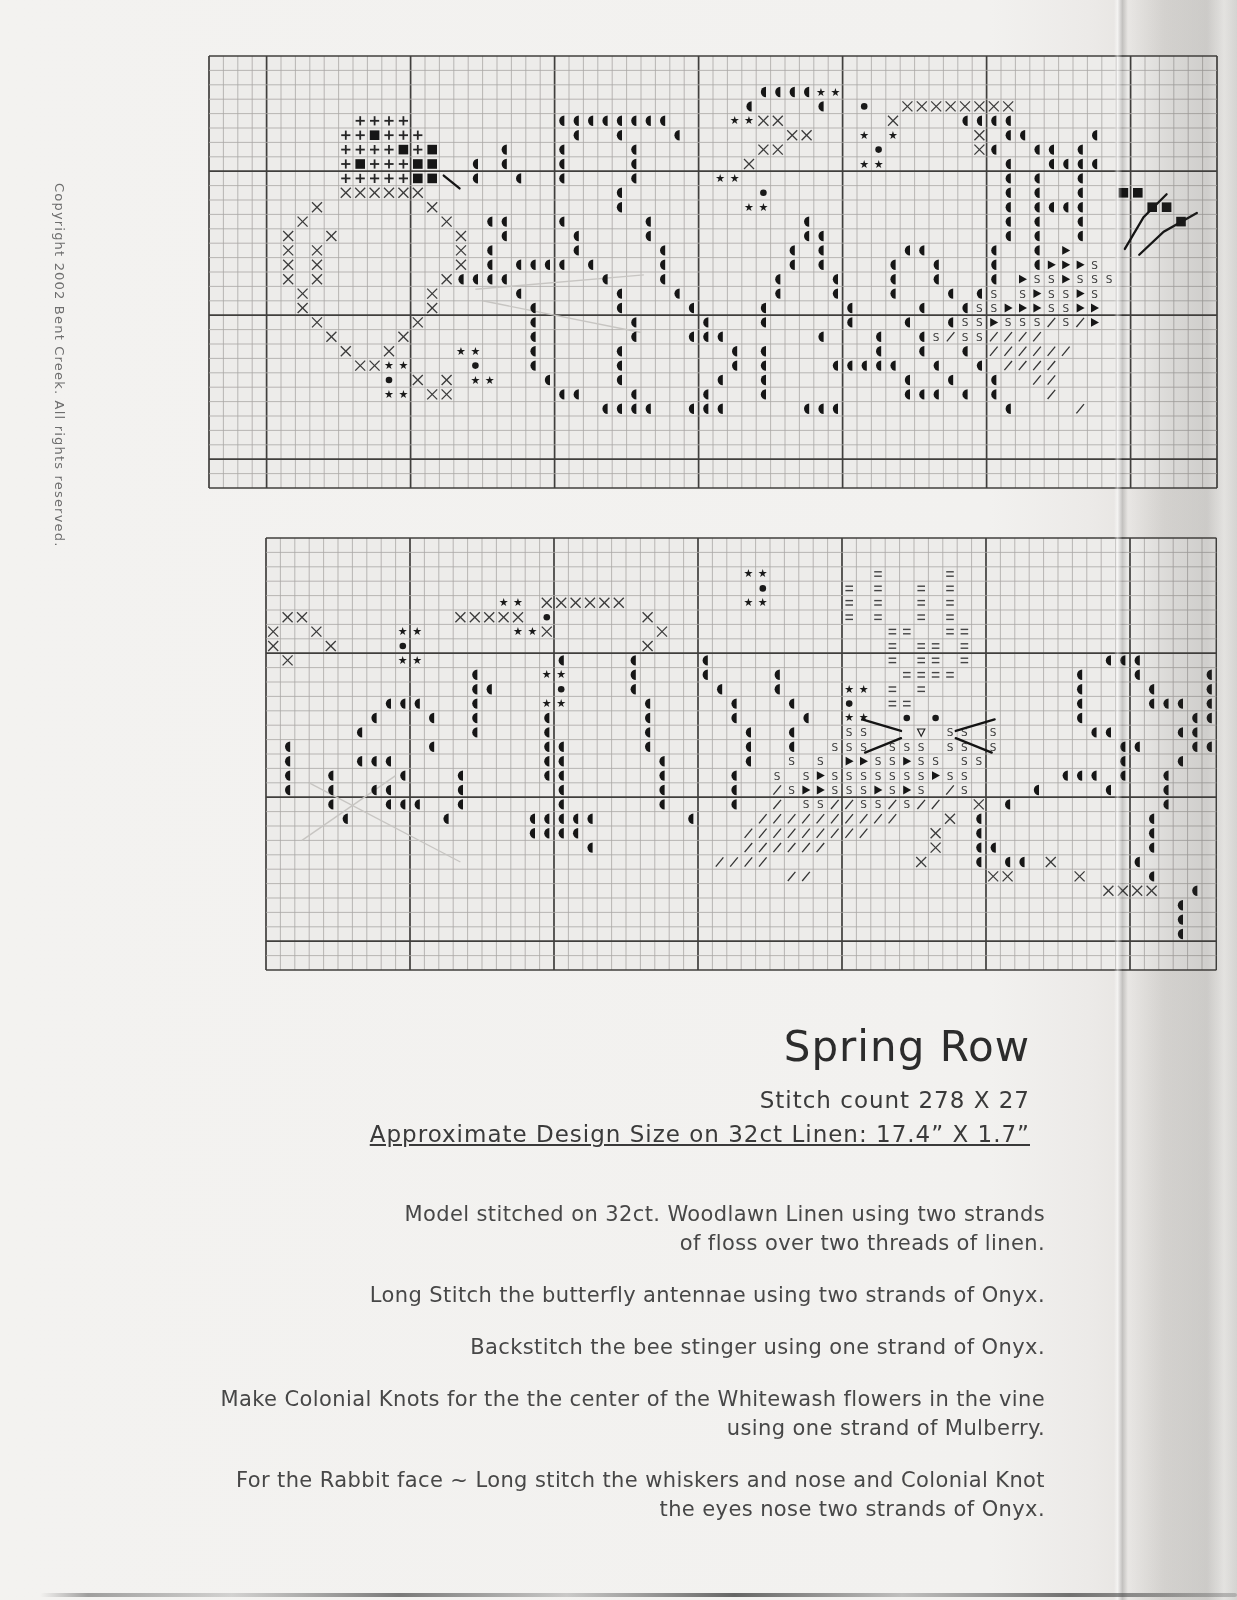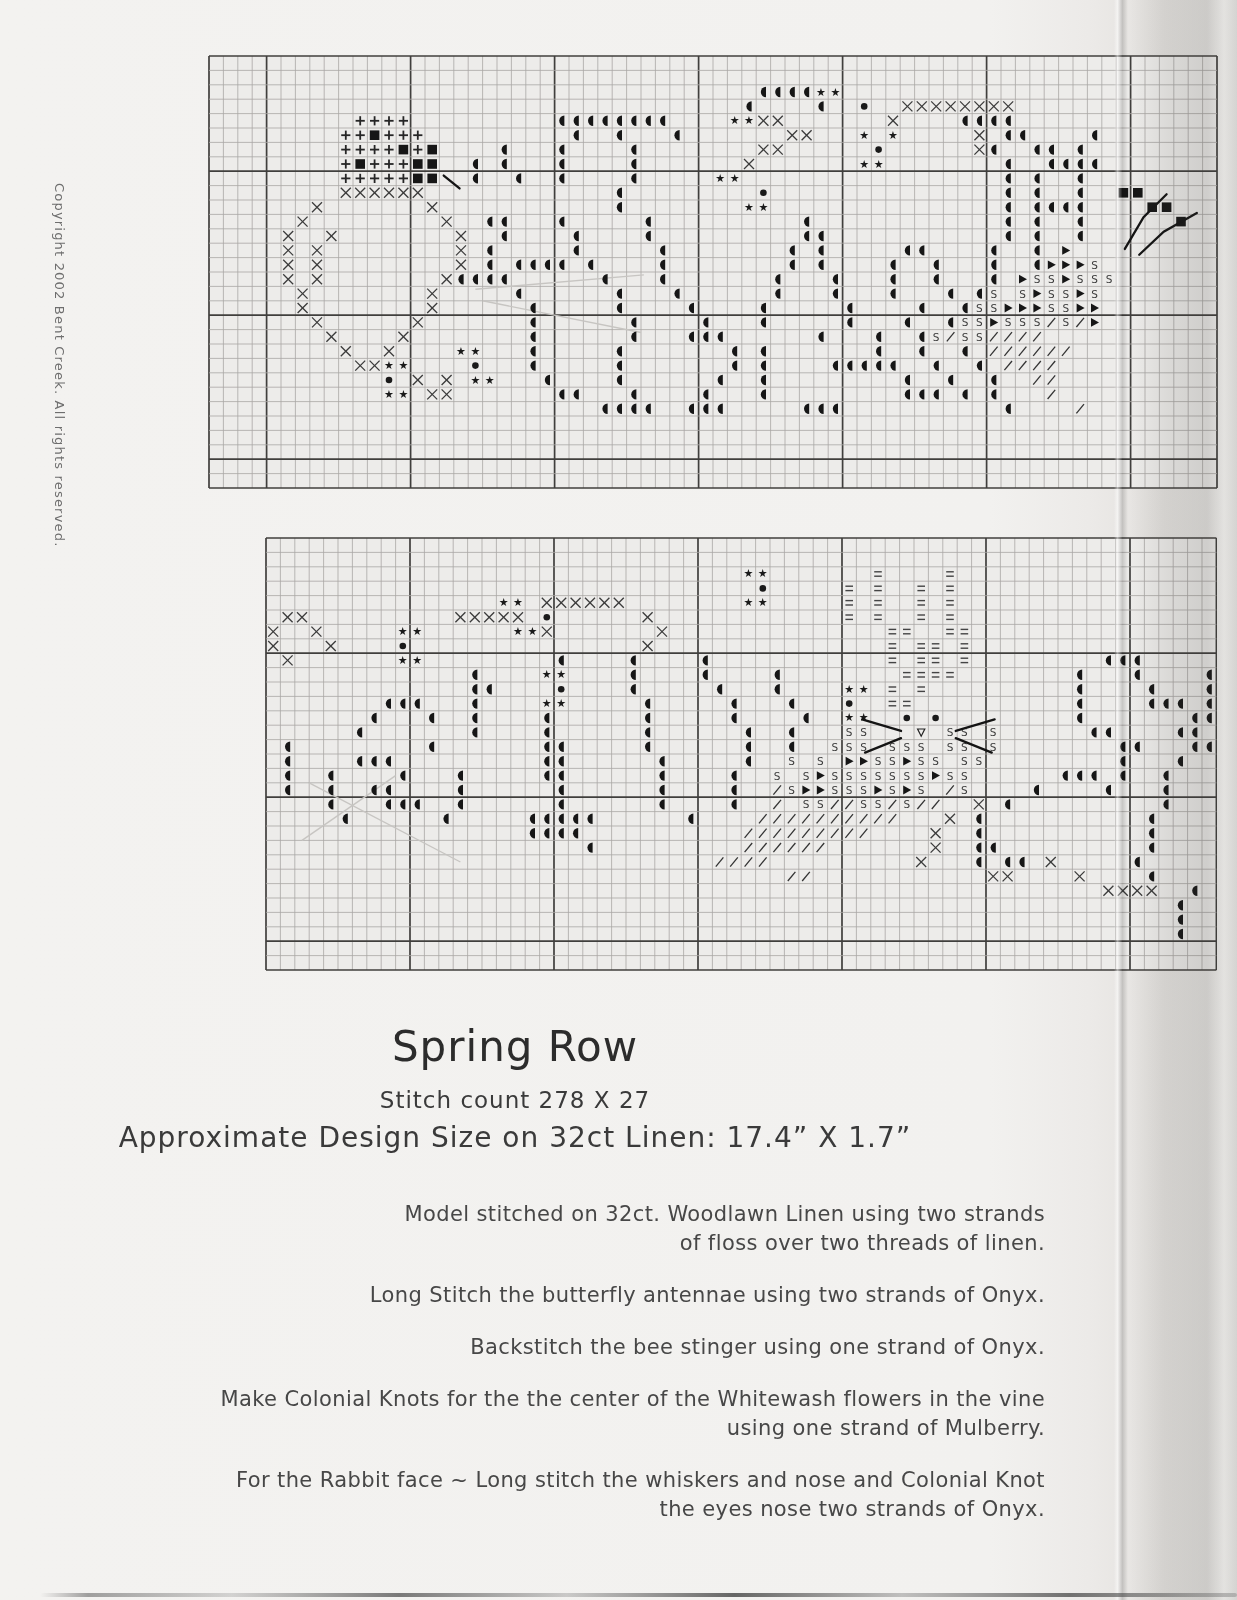--- a/index.html
+++ b/index.html
@@ -17,24 +17,24 @@
   .chart svg{display:block;}
   .overlay{position:absolute;pointer-events:none;}
   .crease{
     left:1114px;top:0;width:14px;height:1600px;
     background:linear-gradient(90deg,rgba(0,0,0,0) 0%,rgba(255,255,255,.5) 25%,rgba(0,0,0,.16) 60%,rgba(0,0,0,0) 100%);
   }
   .right-shadow{
     left:1130px;top:0;width:107px;height:1600px;
     background:linear-gradient(90deg,rgba(60,58,54,0) 0%,rgba(60,58,54,.10) 35%,rgba(60,58,54,.17) 72%,rgba(60,58,54,.05) 88%,rgba(60,58,54,.14) 100%);
   }
-  .title-block{position:absolute;left:0;top:1022px;width:1030px;text-align:center;}
+  .title-block{position:absolute;left:0;top:1022px;width:1030px;text-align:right;}
   .title{font-size:42px;color:#2c2c2c;letter-spacing:1px;}
   .stitch-count{margin-top:16px;font-size:23px;color:#3a3a3a;letter-spacing:1px;}
-  .design-size{margin-top:8px;font-size:28px;color:#3a3a3a;letter-spacing:1px;}
+  .design-size{margin-top:8px;font-size:23px;color:#3a3a3a;letter-spacing:1px;text-decoration:underline;}
   .instructions{position:absolute;left:0;top:1200px;width:1045px;text-align:right;font-size:21px;color:#474747;}
   .para{margin-bottom:23px;line-height:29px;letter-spacing:.4px;}
   .bottom-edge{
     left:40px;top:1593px;width:1197px;height:4px;
     background:linear-gradient(90deg,rgba(0,0,0,0) 0%,rgba(90,90,90,.55) 4%,rgba(150,150,150,.35) 16%,rgba(70,70,70,.7) 30%,rgba(140,140,140,.4) 44%,rgba(55,55,55,.75) 58%,rgba(130,130,130,.45) 72%,rgba(60,60,60,.7) 86%,rgba(120,120,120,.4) 100%);
     border-radius:2px;
   }
 </style>
 </head>
 <body>

